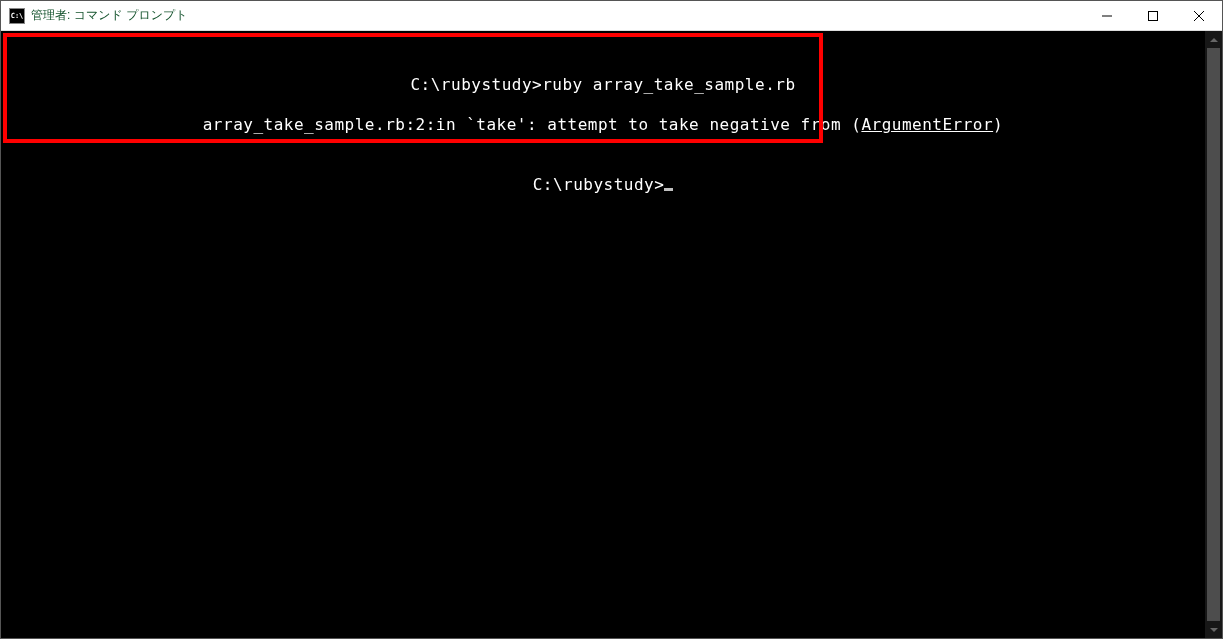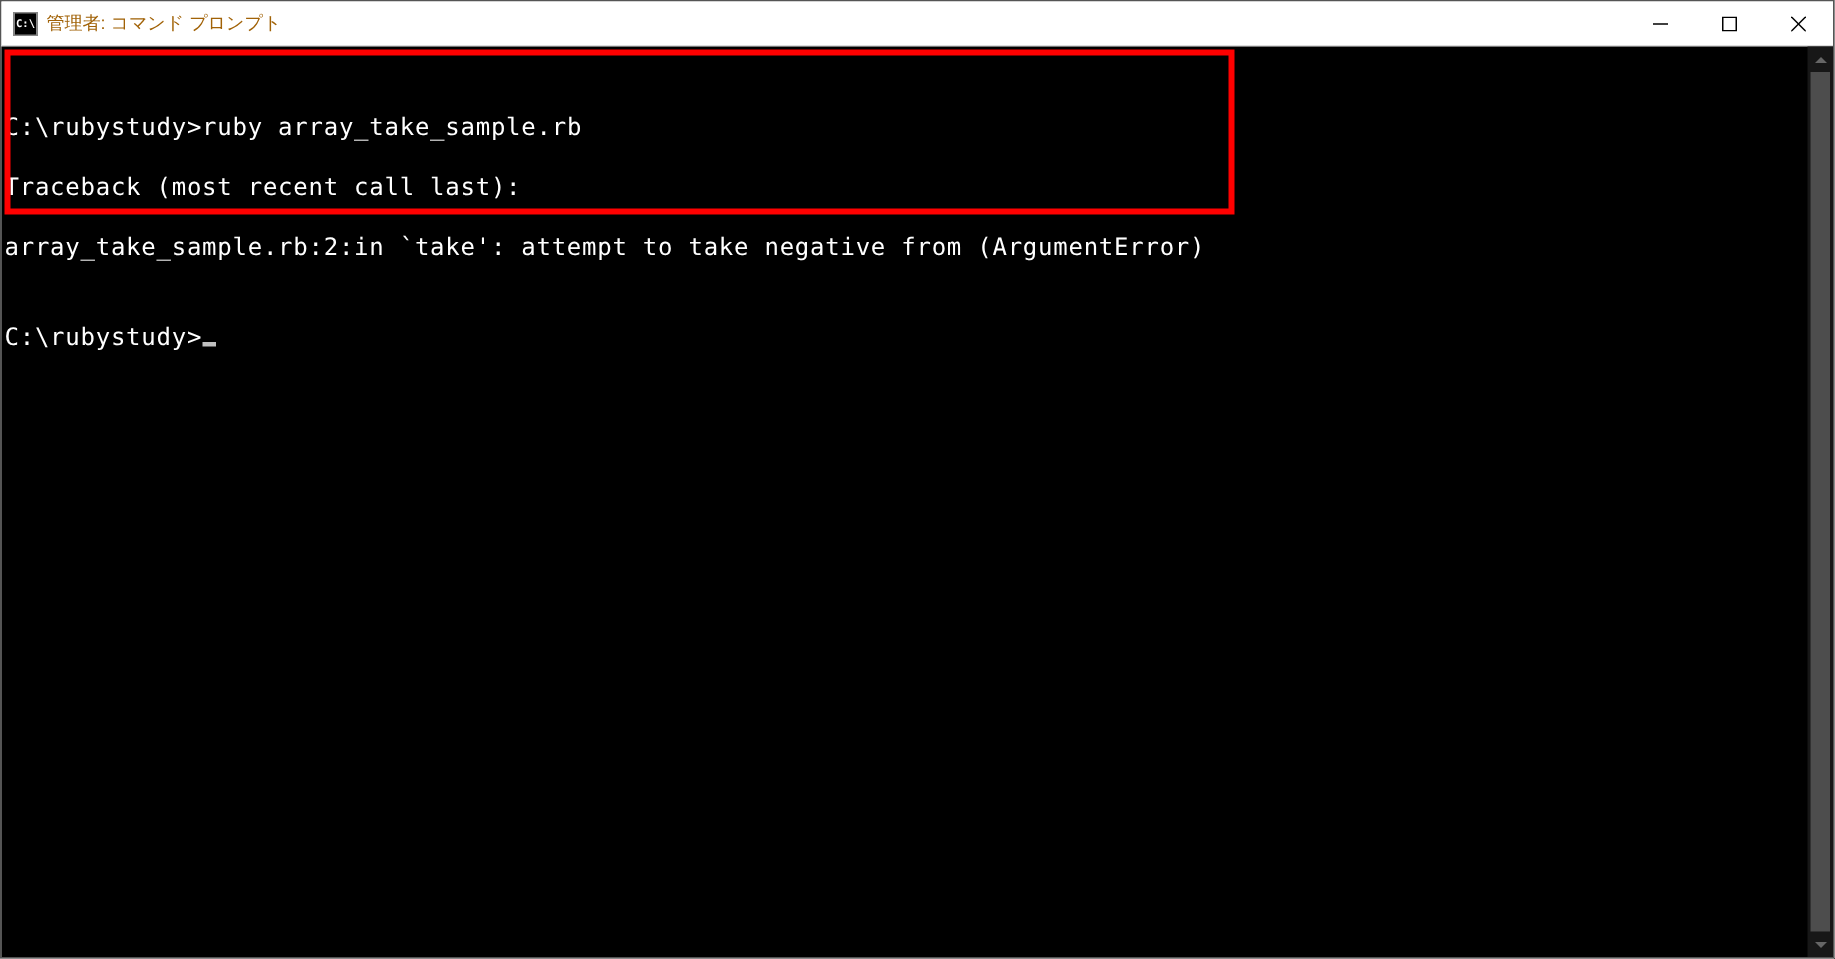--- a/index.html
+++ b/index.html
@@ -40,21 +40,21 @@
       display: flex;
       align-items: center;
       justify-content: center;
       font-size: 7px;
       color: #fff;
       font-family: monospace;
       font-weight: bold;
     }
     .titlebar-text {
       font-size: 12px;
-      color: #a16207;
+      color: #14532d;
       flex: 0 0 auto;
     }
     .titlebar-spacer {
       flex: 1 1 auto;
     }
     .win-controls {
       display: flex;
       height: 100%;
     }
     .win-btn {
@@ -68,20 +68,21 @@
     }
     .win-btn svg {
       width: 10px;
       height: 10px;
     }
     .console-area {
       flex: 1;
       background: #000;
       position: relative;
       display: flex;
+      text-align: center;
     }
     .console-content {
       flex: 1;
       padding: 4px 2px 2px 2px;
       color: #fff;
       font-family: "MS Gothic", "Consolas", monospace;
       font-size: 16px;
       line-height: 20px;
       white-space: pre;
       overflow: hidden;
@@ -92,20 +93,21 @@
       position: absolute;
       top: 2px;
       left: 2px;
       width: 820px;
       height: 110px;
       border: 4px solid #ff0000;
       pointer-events: none;
       z-index: 10;
     }
     .underline {
+      text-decoration: underline;
     }
     .scrollbar {
       width: 17px;
       background: #171717;
       display: flex;
       flex-direction: column;
     }
     .scroll-arrow {
       height: 17px;
       display: flex;
@@ -165,21 +167,20 @@
             <line x1="10" y1="0" x2="0" y2="10" stroke="#000" stroke-width="1"></line>
           </svg>
       </div>
     </div>
   </div>
 
   <div class="console-area">
     <div class="console-content">
 <div class="highlight-box"></div>
 <span class="line"><span>C:\rubystudy&gt;</span><span>ruby array_take_sample.rb</span></span>
-<span class="line">Traceback (most recent call last):</span>
 <span class="line"><span>array_take_sample.rb:2:in `take': attempt to take negative from (</span><span class="underline">ArgumentError</span><span>)</span></span>
 <span class="line"></span>
 <span class="line"><span>C:\rubystudy&gt;</span><span class="caret"></span></span>
     </div>
     <div class="scrollbar">
       <div class="scroll-arrow">
         <svg width="8" height="4" viewBox="0 0 8 4">
             <polygon points="4,0 8,4 0,4" fill="#666"></polygon>
           </svg>
       </div>

